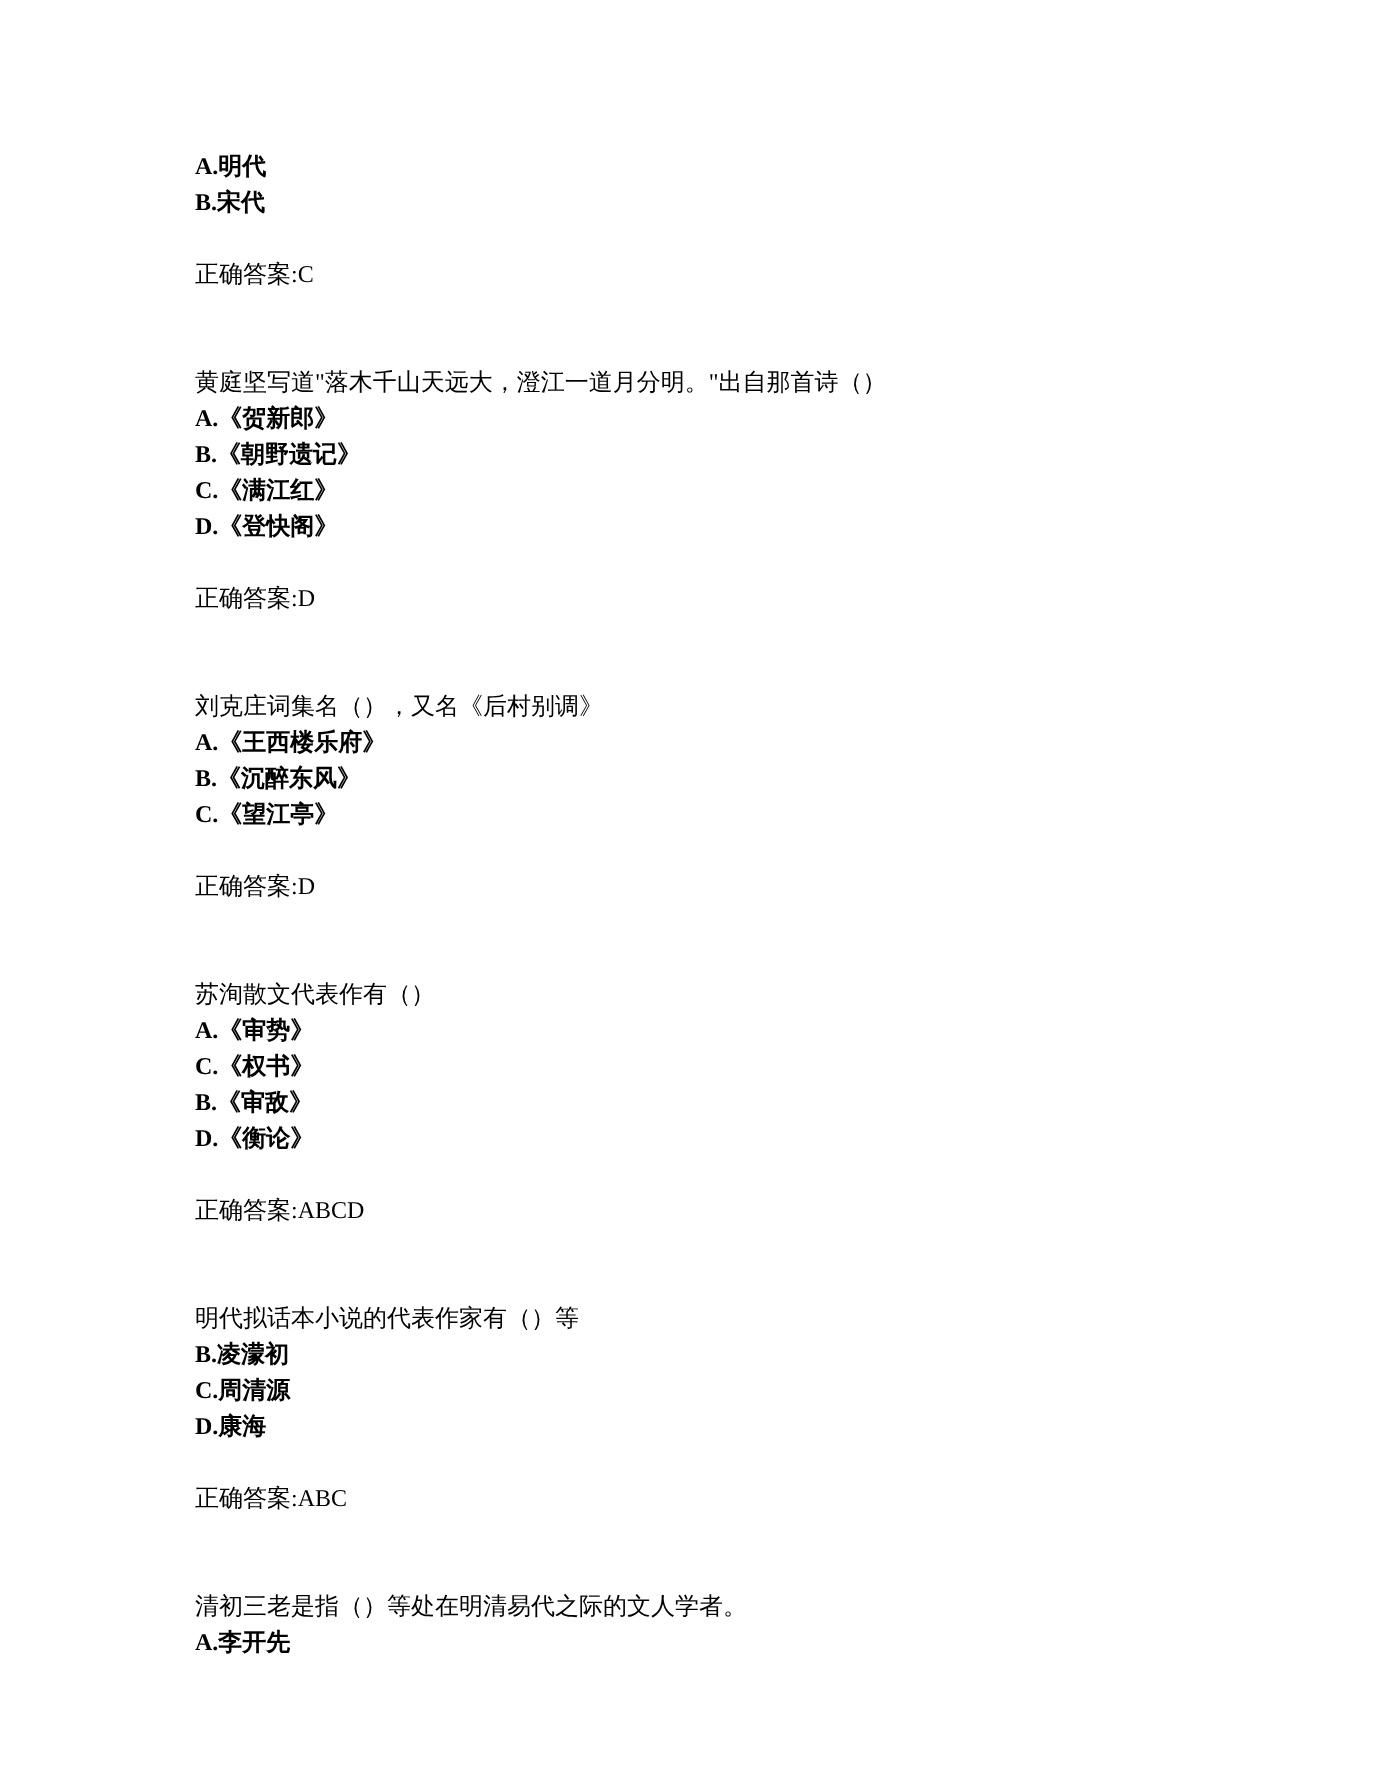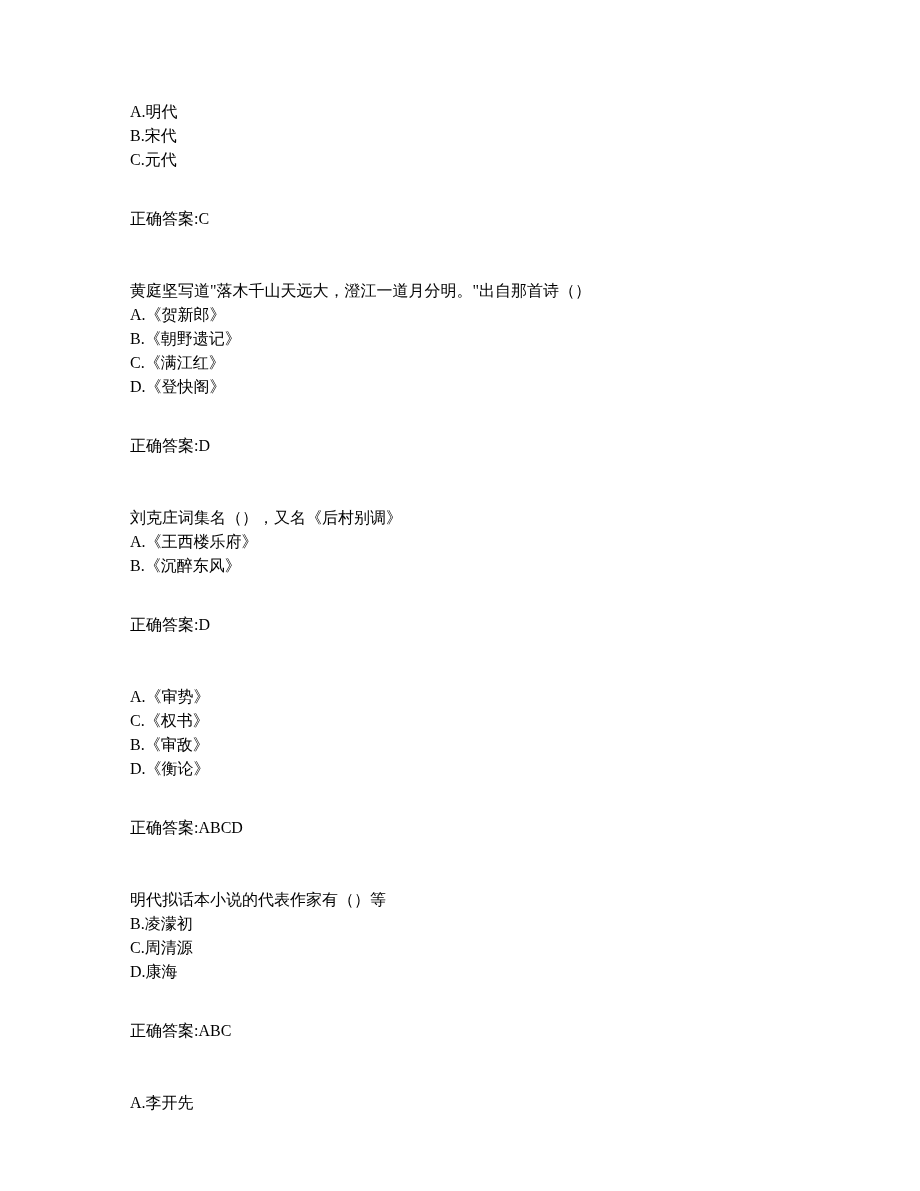--- a/index.html
+++ b/index.html
@@ -16,66 +16,69 @@
       line-height: 1.5;
       color: #000000;
       padding-top: 100px;
       padding-left: 130px;
     }
     .question-block {
       margin-bottom: 48px;
     }
     .option-line {
       display: block;
+      font-weight: bold;
     }
     .answer-line {
-      margin-top: 35px;
+      margin-top: 24px;
     }
     .question-text {
       display: block;
     }
   </style>
 </head>
 <body>
 
 <div class="question-block">
   <span class="option-line">A.明代</span>
   <span class="option-line">B.宋代</span>
-  <span class="option-line">C.元代</span>
   <div class="answer-line">正确答案:C</div>
 </div>
 
 <div class="question-block">
   <span class="question-text">黄庭坚写道"落木千山天远大，澄江一道月分明。"出自那首诗（）</span>
   <span class="option-line">A.《贺新郎》</span>
   <span class="option-line">B.《朝野遗记》</span>
   <span class="option-line">C.《满江红》</span>
   <span class="option-line">D.《登快阁》</span>
   <div class="answer-line">正确答案:D</div>
 </div>
 
 <div class="question-block">
   <span class="question-text">刘克庄词集名（），又名《后村别调》</span>
   <span class="option-line">A.《王西楼乐府》</span>
   <span class="option-line">B.《沉醉东风》</span>
+  <span class="option-line">C.《望江亭》</span>
   <div class="answer-line">正确答案:D</div>
 </div>
 
 <div class="question-block">
+  <span class="question-text">苏洵散文代表作有（）</span>
   <span class="option-line">A.《审势》</span>
   <span class="option-line">C.《权书》</span>
   <span class="option-line">B.《审敌》</span>
   <span class="option-line">D.《衡论》</span>
   <div class="answer-line">正确答案:ABCD</div>
 </div>
 
 <div class="question-block">
   <span class="question-text">明代拟话本小说的代表作家有（）等</span>
   <span class="option-line">B.凌濛初</span>
   <span class="option-line">C.周清源</span>
   <span class="option-line">D.康海</span>
   <div class="answer-line">正确答案:ABC</div>
 </div>
 
 <div class="question-block">
+  <span class="question-text">清初三老是指（）等处在明清易代之际的文人学者。</span>
   <span class="option-line">A.李开先</span>
 
 </div>
 
 </body></html>

